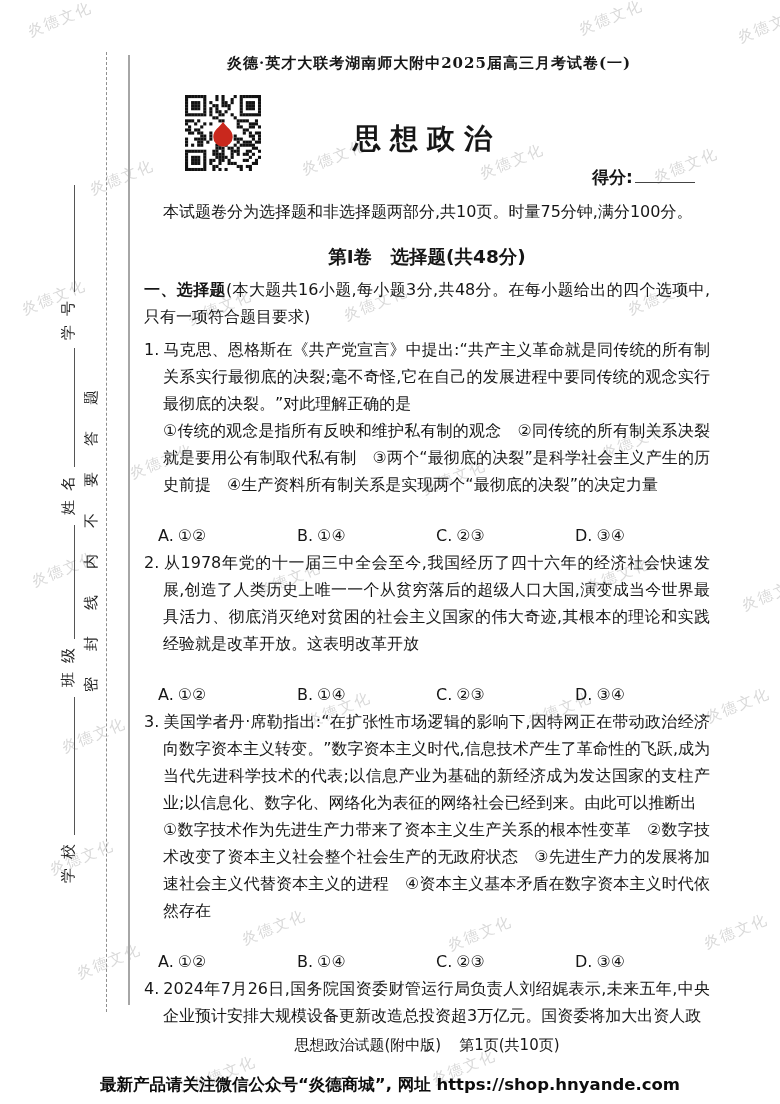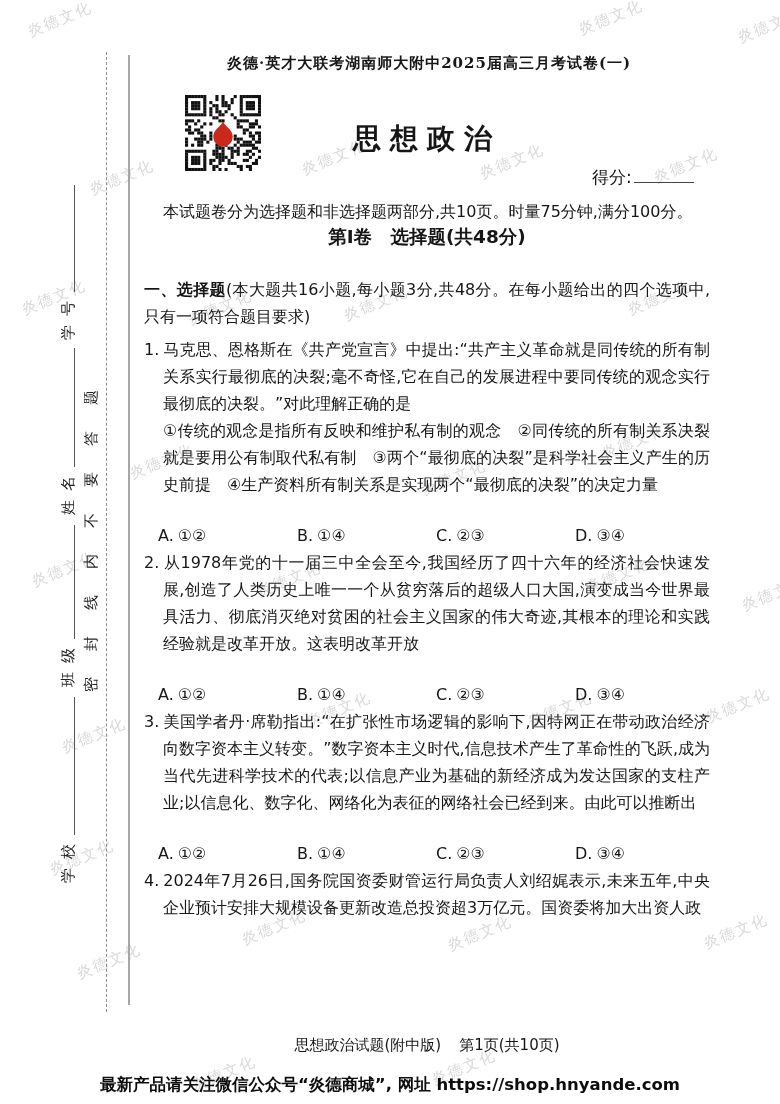--- a/index.html
+++ b/index.html
@@ -39,24 +39,24 @@
     position:absolute;left:140px;top:54px;width:578px;text-align:center;
     font-family:"DejaVu Serif","Liberation Serif",serif;
     font-weight:bold;font-size:15px;letter-spacing:1px;white-space:nowrap;z-index:2;
   }
   .qr-wrap{position:absolute;left:185px;top:95px;width:76px;height:76px;z-index:2;}
   .qr-wrap svg{width:100%;height:100%;display:block;}
   .subject{
     position:absolute;left:244px;top:120px;width:366px;text-align:center;
     font-weight:bold;font-size:28px;letter-spacing:9px;z-index:2;
   }
-  .score{position:absolute;left:592px;top:166px;font-size:17px;font-weight:normal;z-index:2;}
+  .score{position:absolute;left:592px;top:166px;font-size:17px;font-weight:bold;z-index:2;}
   .score-line{display:inline-block;width:60px;height:15px;border-bottom:1.5px solid #444;margin-left:2px;}
   .exam-info{position:absolute;left:163px;top:202px;width:552px;font-size:16px;margin:0;z-index:2;}
-  .part-title{position:absolute;left:144px;top:224px;width:566px;text-align:center;font-size:18.5px;font-weight:bold;margin:0;z-index:2;}
+  .part-title{position:absolute;left:144px;top:244px;width:566px;text-align:center;font-size:18.5px;font-weight:bold;margin:0;z-index:2;}
   .instruction{position:absolute;left:144px;top:276px;width:566px;font-size:16px;line-height:27px;text-align:justify;margin:0;z-index:2;}
   
   .questions{position:absolute;left:144px;top:336px;width:566px;font-size:16px;line-height:27px;z-index:2;}
   .qp{margin:0;text-align:justify;padding-left:19px;text-indent:-19px;}
   .qp.ind{padding-left:19px;text-indent:0;}
   .qnum{margin-right:4px;}
   .choices{display:flex;padding-left:14px;line-height:27px;}
   .choice{width:139px;white-space:nowrap;margin-top:24px;}
   .choice:last-child{width:auto;}
   .clabel{margin-right:4px;}
@@ -436,20 +436,21 @@
       <div class="choices">
         <span class="choice"><span class="clabel">A.</span><span>①②</span></span>
         <span class="choice"><span class="clabel">B.</span><span>①④</span></span>
         <span class="choice"><span class="clabel">C.</span><span>②③</span></span>
         <span class="choice"><span class="clabel">D.</span><span>③④</span></span>
       </div>
     </div>
 
     <div class="q">
       <p class="qp"><span class="qnum">3.</span><span>美国学者丹·席勒指出:“在扩张性市场逻辑的影响下,因特网正在带动政治经济向数字资本主义转变。”数字资本主义时代,信息技术产生了革命性的飞跃,成为当代先进科学技术的代表;以信息产业为基础的新经济成为发达国家的支柱产业;以信息化、数字化、网络化为表征的网络社会已经到来。由此可以推断出</span></p>
+      <p class="qp ind">①数字技术作为先进生产力带来了资本主义生产关系的根本性变革　②数字技术改变了资本主义社会整个社会生产的无政府状态　③先进生产力的发展将加速社会主义代替资本主义的进程　④资本主义基本矛盾在数字资本主义时代依然存在</p>
       <div class="choices">
         <span class="choice"><span class="clabel">A.</span><span>①②</span></span>
         <span class="choice"><span class="clabel">B.</span><span>①④</span></span>
         <span class="choice"><span class="clabel">C.</span><span>②③</span></span>
         <span class="choice"><span class="clabel">D.</span><span>③④</span></span>
       </div>
     </div>
 
     <div class="q">
       <p class="qp"><span class="qnum">4.</span><span>2024年7月26日,国务院国资委财管运行局负责人刘绍娓表示,未来五年,中央企业预计安排大规模设备更新改造总投资超3万亿元。国资委将加大出资人政</span></p>

